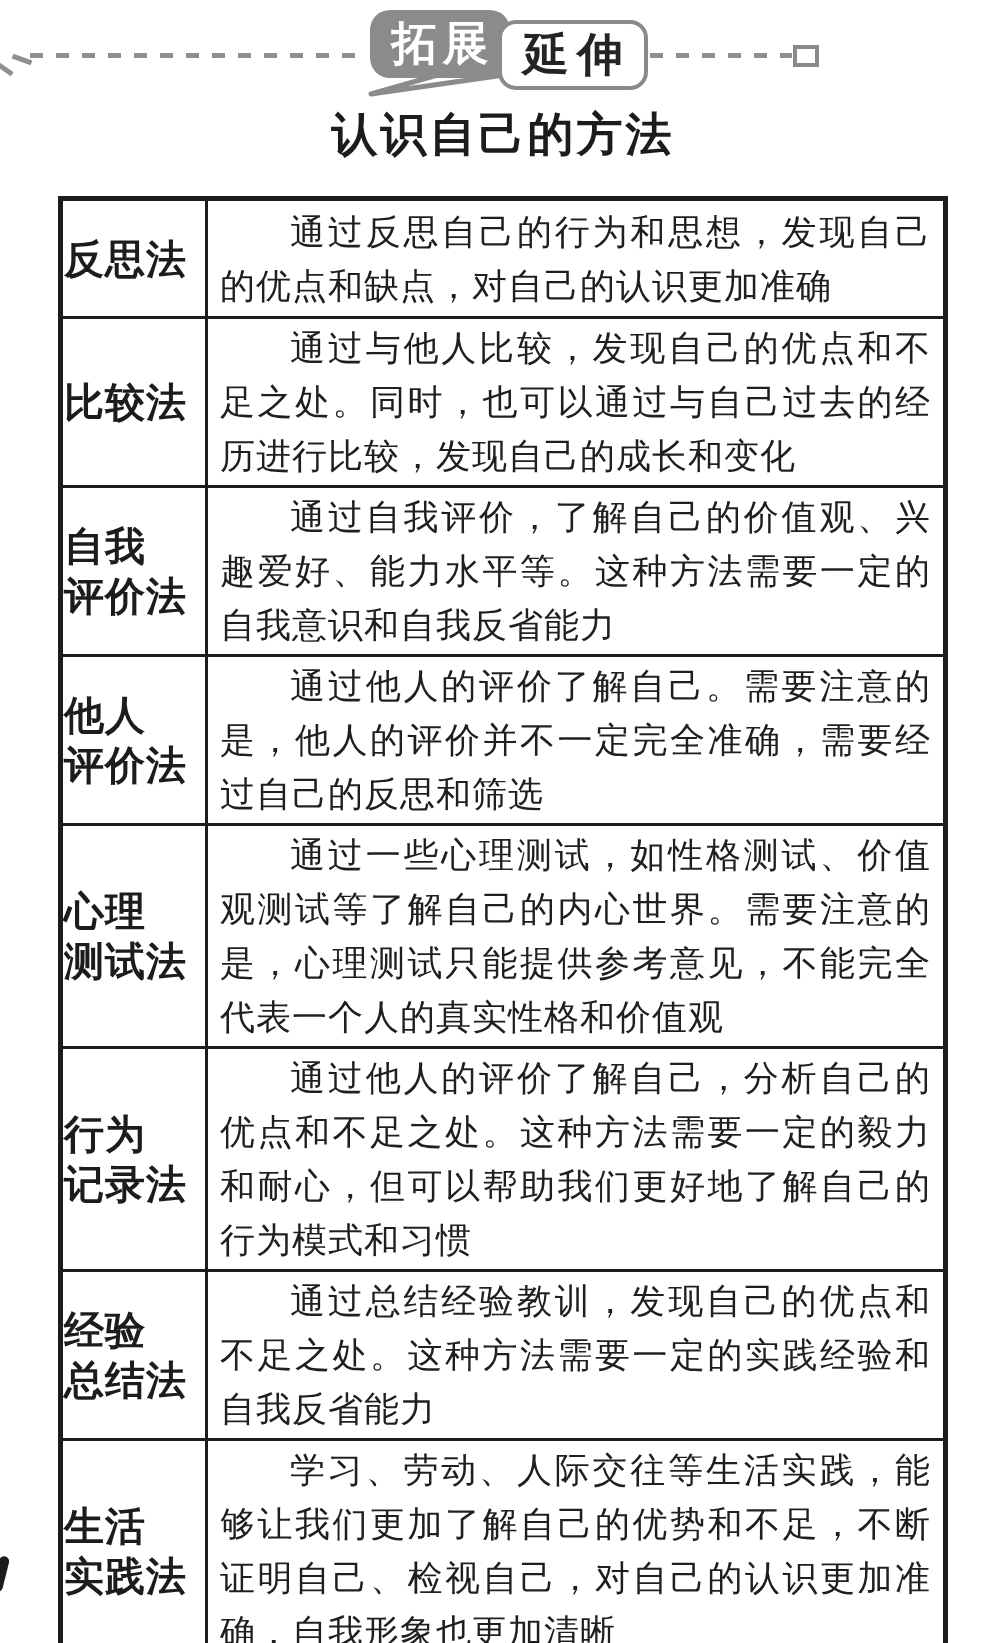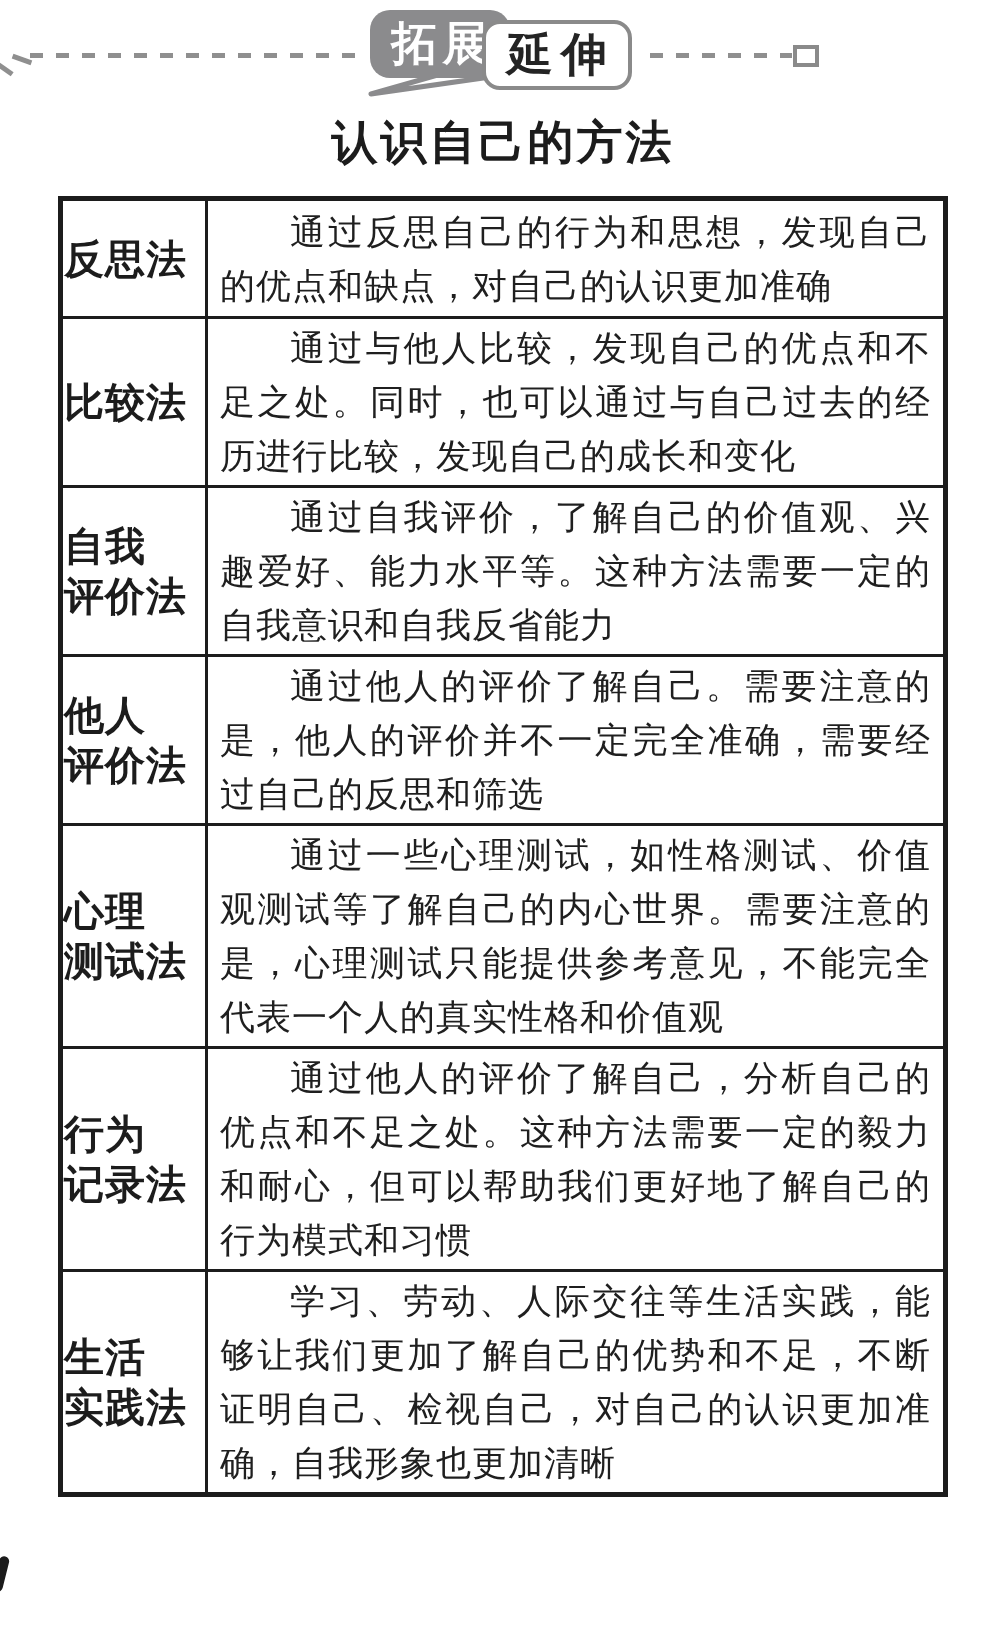--- a/index.html
+++ b/index.html
@@ -36,30 +36,30 @@
   }
   .badge-tail { position: absolute; left: 365px; top: 48px; width: 150px; height: 52px; }
   .badge-gray {
     position: absolute; left: 358px; top: 10px; width: 140px; height: 68px;
     background: #8b8b8d; border-radius: 20px;
     display: flex; align-items: center; justify-content: center;
     color: #ffffff; font-weight: bold; font-size: 46px; letter-spacing: 5px;
     text-indent: 5px; z-index: 2; margin-left: 12px;
   }
   .badge-white {
-    position: absolute; left: 482px; top: 20px; width: 142px; height: 62px;
+    position: absolute; left: 498px; top: 20px; width: 142px; height: 62px;
     background: #ffffff; border: 4px solid #8a8a8a; border-radius: 18px;
     display: flex; align-items: flex-start; justify-content: center;
     color: #242424; font-weight: bold; font-size: 46px; letter-spacing: 8px;
     text-indent: 8px; z-index: 3;
   }
 
   
   .title {
-    position: absolute; left: 58px; top: 112px; width: 890px; margin: 0;
+    position: absolute; left: 58px; top: 104px; width: 890px; margin: 0;
     text-align: center; font-size: 46px; font-weight: bold; letter-spacing: 3px;
     color: #1c1c1c;
   }
 
   
   table.methods {
     position: absolute; left: 58px; top: 196px; width: 890px;
     border-collapse: collapse; table-layout: fixed;
     border: 5px solid #1c1c1c;
   }
@@ -141,20 +141,25 @@
       <tr class="r5">
         <th>心理
 测试法</th>
         <td>通过一些心理测试，如性格测试、价值观测试等了解自己的内心世界。需要注意的是，心理测试只能提供参考意见，不能完全代表一个人的真实性格和价值观</td>
       </tr>
       <tr class="r6">
         <th>行为
 记录法</th>
         <td>通过他人的评价了解自己，分析自己的优点和不足之处。这种方法需要一定的毅力和耐心，但可以帮助我们更好地了解自己的行为模式和习惯</td>
       </tr>
+      <tr class="r7">
+        <th>经验
+总结法</th>
+        <td>通过总结经验教训，发现自己的优点和不足之处。这种方法需要一定的实践经验和自我反省能力</td>
+      </tr>
       <tr class="r8">
         <th>生活
 实践法</th>
         <td>学习、劳动、人际交往等生活实践，能够让我们更加了解自己的优势和不足，不断证明自己、检视自己，对自己的认识更加准确，自我形象也更加清晰</td>
       </tr>
     </tbody>
   </table>
 
   <div class="edge-mark"></div>
 

